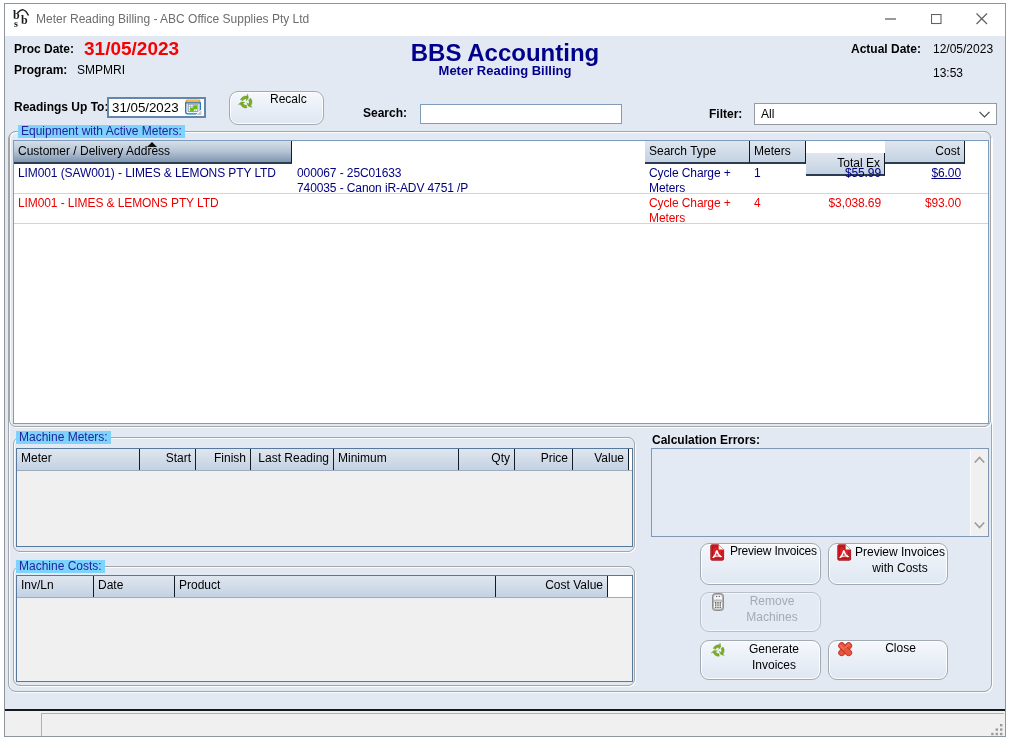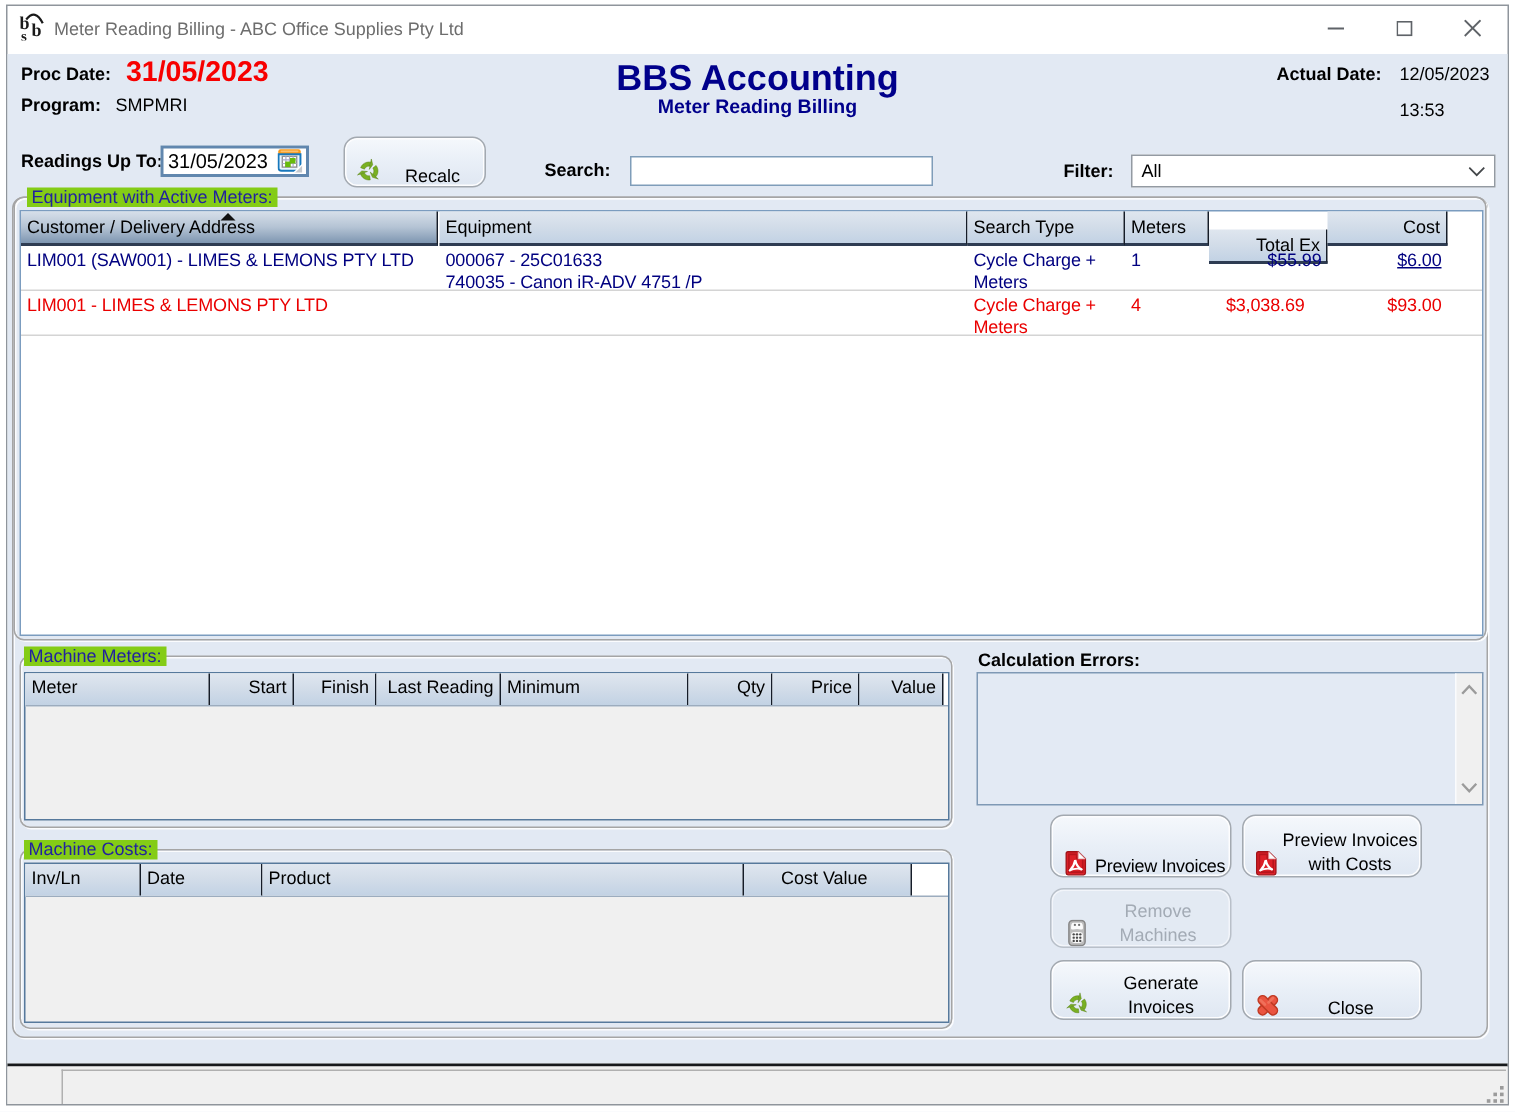--- a/index.html
+++ b/index.html
@@ -8,25 +8,25 @@
 .abs{position:absolute;}
 #win{left:4px;top:3px;width:1002px;height:734px;border:1px solid #8f959c;background:#fff;}
 #client{left:5px;top:36px;width:1000px;height:673px;background:#e2e9f3;}
 #blackline{left:5px;top:709px;width:1000px;height:2px;background:#16181b;}
 #statusbar{left:5px;top:711px;width:1000px;height:25px;background:#f0f0f0;}
 .b{font-weight:bold;}
 .lbl{font-size:12px;font-weight:bold;color:#000;white-space:nowrap;}
 .val{font-size:12px;color:#000;white-space:nowrap;}
 .navy{color:#00008b;}
 .grp{border:1px solid #a5a5a5;border-radius:7px;box-shadow:1px 1px 0 #fbfcfe, inset 1px 1px 0 #fbfcfe;}
-.leg{position:absolute;font-size:12px;color:#22229e;background:#84cc16;padding:0 3px;white-space:nowrap;line-height:13px;}
+.leg{position:absolute;font-size:12px;color:#22229e;background:#7dd3fc;padding:0 3px;white-space:nowrap;line-height:13px;}
 .tbl{position:absolute;background:#fff;border:1px solid #7b9cbf;}
 .th{position:absolute;top:0;font-size:12px;color:#000;overflow:hidden;white-space:nowrap;border-right:1px solid #151c28;background:linear-gradient(180deg,#dfe6ef 0%,#d3dde9 45%,#c2d2e4 100%);}
 .th.dark{background:linear-gradient(180deg,#d6dfe9 0%,#b4c3d4 50%,#7e96b1 100%);}
-.btn{white-space:nowrap;position:absolute;border:1px solid #a3a9b0;border-radius:9px;background:linear-gradient(180deg,#f5f8fc 0%,#e9eff7 50%,#dfe7f2 100%);box-shadow:inset 0 0 0 1px #fdfdfe;display:flex;align-items:flex-end;font-size:12px;color:#000;}
+.btn{white-space:nowrap;position:absolute;border:1px solid #a3a9b0;border-radius:9px;background:linear-gradient(180deg,#f5f8fc 0%,#e9eff7 50%,#dfe7f2 100%);box-shadow:inset 0 0 0 1px #fdfdfe;display:flex;align-items:flex-start;font-size:12px;color:#000;}
 .btn.dis{border-color:#b9c0c9;background:#e3eaf3;box-shadow:inset 0 0 0 1px #f2f5fa;color:#a3abb5;}
 </style>
 </head>
 <body>
 <svg width="0" height="0" style="position:absolute;">
   <defs>
     <linearGradient id="grngrad" x1="0" y1="0" x2="0" y2="1">
       <stop offset="0" stop-color="#9ed13a"></stop>
         <stop offset="1" stop-color="#5d9418"></stop>
     </linearGradient>
@@ -135,40 +135,39 @@
       <polyline points="0.5,0.8 5.5,5.8 10.5,0.8" fill="none" stroke="#44474a" stroke-width="1.2"></polyline>
     </svg>
 
   <div class="abs grp" style="left:8px;top:131px;width:984px;height:561px;border-radius:8px;"></div>
 
   <div class="abs grp" style="left:9px;top:131px;width:982px;height:296px;"></div>
   <div class="leg" style="left:18px;top:125px;">Equipment with Active Meters:</div>
   <div class="tbl" style="left:13px;top:140px;width:976px;height:284px;" id="eqtbl">
     <div style="position:absolute;left:0;top:0;width:974px;height:23px;">
       <div class="th dark" style="left:0;width:278px;height:23px;line-height:21px;border-bottom:2px solid #2e3c52;padding-left:4px;">Customer / Delivery Address</div>
-      <div class="th" style="left:279px;width:352px;height:23px;line-height:21px;border-bottom:2px solid #2e3c52;padding-left:4px;">Equipment</div>
       <div class="th" style="left:631px;width:105px;height:23px;line-height:21px;border-bottom:2px solid #2e3c52;padding-left:4px;">Search Type</div>
       <div class="th" style="left:736px;width:56px;height:23px;line-height:21px;border-bottom:2px solid #2e3c52;padding-left:4px;">Meters</div>
       <div class="th" style="left:792px;width:79px;height:23px;line-height:21px;border-bottom:2px solid #2e3c52;text-align:right;padding-right:4px;margin-top:12px;">Total Ex</div>
       <div class="th" style="left:871px;width:80px;height:23px;line-height:21px;border-bottom:2px solid #2e3c52;text-align:right;padding-right:4px;">Cost</div>
       <div style="position:absolute;left:133px;top:1px;width:0;height:0;border-left:5px solid transparent;border-right:5px solid transparent;border-bottom:5px solid #111;"></div>
     </div>
     <div style="position:absolute;left:0;top:23px;width:974px;height:30px;border-bottom:1px solid #d4d4d4;font-size:12px;line-height:15px;color:#000080;letter-spacing:-0.1px;">
       <div style="position:absolute;left:4px;top:2px;">LIM001 (SAW001) - LIMES &amp; LEMONS PTY LTD</div>
       <div style="position:absolute;left:283px;top:2px;">000067 - 25C01633<br>740035 - Canon iR-ADV 4751 /P</div>
       <div style="position:absolute;left:635px;top:2px;">Cycle Charge +<br>Meters</div>
       <div style="position:absolute;left:740px;top:2px;">1</div>
       <div style="position:absolute;left:792px;top:2px;width:75px;text-align:right;">$55.99</div>
       <div style="position:absolute;left:871px;top:2px;width:76px;text-align:right;text-decoration:underline;">$6.00</div>
     </div>
     <div style="position:absolute;left:0;top:53px;width:974px;height:30px;border-bottom:1px solid #d4d4d4;font-size:12px;line-height:15px;color:#ea0000;letter-spacing:-0.1px;">
       <div style="position:absolute;left:4px;top:2px;">LIM001 - LIMES &amp; LEMONS PTY LTD</div>
       <div style="position:absolute;left:635px;top:2px;">Cycle Charge +<br>Meters</div>
       <div style="position:absolute;left:740px;top:2px;">4</div>
-      <div style="position:absolute;left:792px;top:2px;width:75px;text-align:center;">$3,038.69</div>
+      <div style="position:absolute;left:792px;top:2px;width:75px;text-align:right;">$3,038.69</div>
       <div style="position:absolute;left:871px;top:2px;width:76px;text-align:right;">$93.00</div>
     </div>
   </div>
 
   <div class="abs grp" style="left:13px;top:437px;width:622px;height:115px;"></div>
   <div class="leg" style="left:16px;top:431px;">Machine Meters:</div>
   <div class="tbl" style="left:16px;top:448px;width:617px;height:99px;border-color:#56799c;background:#f0f0f0;" id="mmtbl">
     <div style="position:absolute;left:0;top:0;width:615px;height:22px;border-bottom:1px solid #9cacbe;background:#fff;">
       <div class="th" style="left:0;width:123px;height:21px;line-height:19px;padding-left:4px;">Meter</div>
       <div class="th" style="left:123px;width:56px;height:21px;line-height:19px;text-align:right;padding-right:4px;">Start</div>
@@ -181,21 +180,21 @@
     </div>
   </div>
 
   <div class="abs grp" style="left:13px;top:566px;width:622px;height:120px;"></div>
   <div class="leg" style="left:16px;top:560px;">Machine Costs:</div>
   <div class="tbl" style="left:16px;top:575px;width:617px;height:107px;border-color:#56799c;background:#f0f0f0;" id="mctbl">
     <div style="position:absolute;left:0;top:0;width:615px;height:22px;border-bottom:1px solid #9cacbe;background:#fff;">
       <div class="th" style="left:0;width:77px;height:21px;line-height:19px;padding-left:4px;">Inv/Ln</div>
       <div class="th" style="left:77px;width:81px;height:21px;line-height:19px;padding-left:4px;">Date</div>
       <div class="th" style="left:158px;width:321px;height:21px;line-height:19px;padding-left:4px;">Product</div>
-      <div class="th" style="left:479px;width:112px;height:21px;line-height:19px;text-align:center;padding-right:4px;">Cost Value</div>
+      <div class="th" style="left:479px;width:112px;height:21px;line-height:19px;text-align:right;padding-right:4px;">Cost Value</div>
     </div>
   </div>
 
   <div class="abs lbl" style="left:652px;top:433px;">Calculation Errors:</div>
   <div class="abs" style="left:651px;top:448px;width:338px;height:89px;background:#e3eaf4;border:1px solid #7f99b5;"></div>
   <div class="abs" style="left:970px;top:449px;width:18px;height:87px;background:#f0f0f0;border-left:1px solid #fafbfd;"></div>
   <svg class="abs" style="left:974px;top:456px;" width="11" height="8" viewBox="0 0 11 8">
       <polyline points="0.8,6.5 5.5,1.5 10.2,6.5" fill="none" stroke="#9b9b9b" stroke-width="1.6"></polyline>
     </svg>
   <svg class="abs" style="left:974px;top:521px;" width="11" height="8" viewBox="0 0 11 8">

